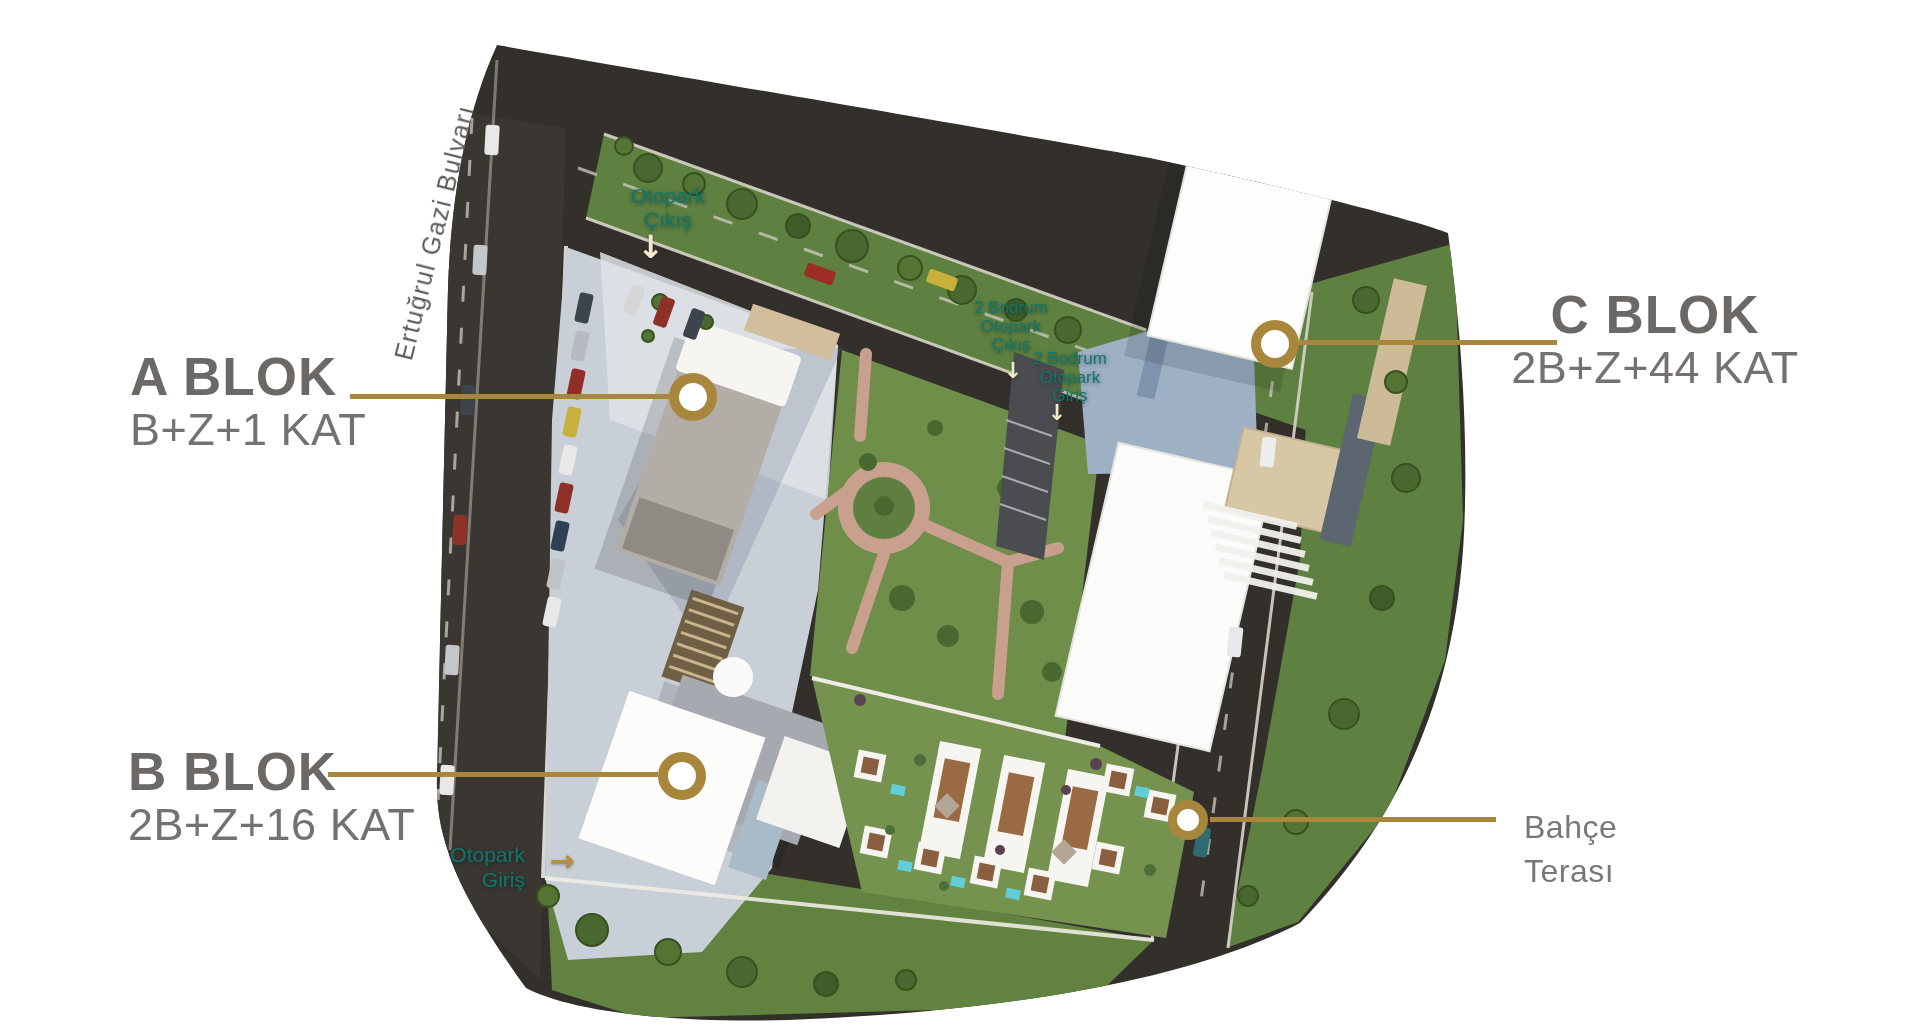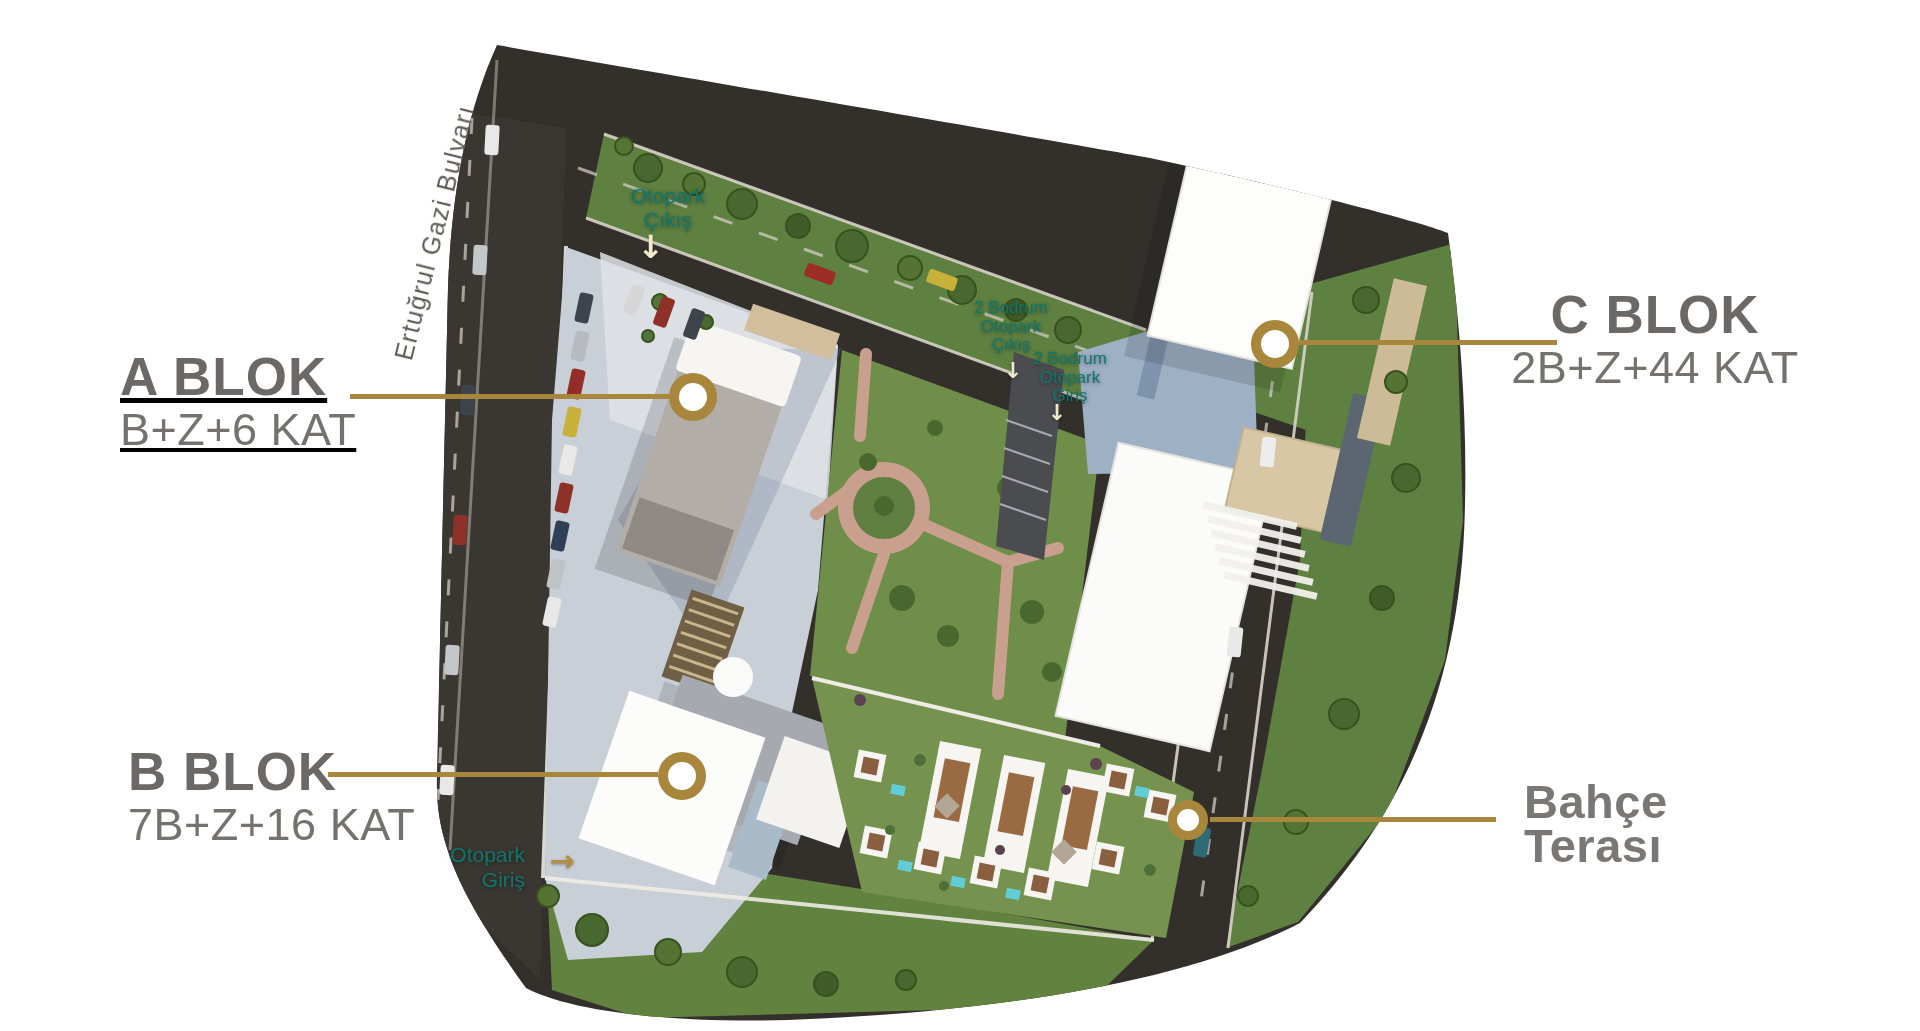--- a/index.html
+++ b/index.html
@@ -20,21 +20,21 @@
   .block-label{position:absolute;line-height:1;}
   .block-label .title{font-size:53px;line-height:53px;font-weight:700;color:var(--title);letter-spacing:1px;}
   .block-label .floors{font-size:45px;line-height:45px;font-weight:400;color:var(--subtitle);margin-top:4px;letter-spacing:0.5px;}
   .block-label.centered{text-align:center;}
 
   .callout-line{position:absolute;height:5px;background:var(--gold);}
   .ring{position:absolute;background:#fff;border:10px solid var(--gold);border-radius:50%;
         width:28px;height:28px;box-sizing:content-box;cursor:pointer;}
   .ring.small{border-width:9px;width:22px;height:22px;}
 
-  .terrace-label{position:absolute;font-size:47px;line-height:44px;font-weight:700;color:var(--terrace);letter-spacing:0.5px;}
+  .terrace-label{position:absolute;font-size:32px;line-height:44px;font-weight:400;color:var(--terrace);letter-spacing:0.5px;margin-top:25px;}
 
   .road-note{position:absolute;color:#0f766e;text-align:center;font-weight:500;
              text-shadow:0 1px 4px rgba(0,0,0,.45);}
   .road-note.big{font-size:21px;line-height:24px;}
   .road-note.small{font-size:17px;line-height:18.5px;font-weight:400;}
   .road-note.right{text-align:right;font-size:21px;line-height:25px;}
   .note-arrow{position:absolute;font-family:"DejaVu Sans", sans-serif;font-weight:700;
               color:var(--cream);text-shadow:0 1px 3px rgba(0,0,0,.35);text-align:center;}
 
   .street-name{position:absolute;left:270px;top:218px;width:330px;text-align:center;
@@ -328,30 +328,30 @@
     <span style="display:block">Giriş</span>
   </div>
   <div class="note-arrow" style="left:1042px;top:400px;width:30px;font-size:22px;">↓</div>
 
   <div class="road-note right" style="left:395px;top:842px;width:130px;">
     <span style="display:block">Otopark</span>
     <span style="display:block">Giriş</span>
   </div>
   <div class="note-arrow" style="left:545px;top:843px;width:34px;font-size:30px;color:#B28F45;">→</div>
 
-  <div class="block-label" style="left:120px;top:350px;text-decoration:underline;">
+  <div class="block-label" style="left:130px;top:350px;">
     <div class="title">A BLOK</div>
-    <div class="floors">B+Z+6 KAT</div>
+    <div class="floors">B+Z+1 KAT</div>
   </div>
   <div class="callout-line" style="left:350px;top:394px;width:319px;"></div>
   <div class="ring" style="left:669px;top:373px;"></div>
 
   <div class="block-label" style="left:128px;top:745px;">
     <div class="title">B BLOK</div>
-    <div class="floors">7B+Z+16 KAT</div>
+    <div class="floors">2B+Z+16 KAT</div>
   </div>
   <div class="callout-line" style="left:328px;top:772px;width:330px;"></div>
   <div class="ring" style="left:658px;top:752px;"></div>
 
   <div class="block-label centered" style="left:1490px;top:288px;width:330px;">
     <div class="title">C BLOK</div>
     <div class="floors">2B+Z+44 KAT</div>
   </div>
   <div class="callout-line" style="left:1299px;top:340px;width:258px;"></div>
   <div class="ring" style="left:1251px;top:320px;"></div>

